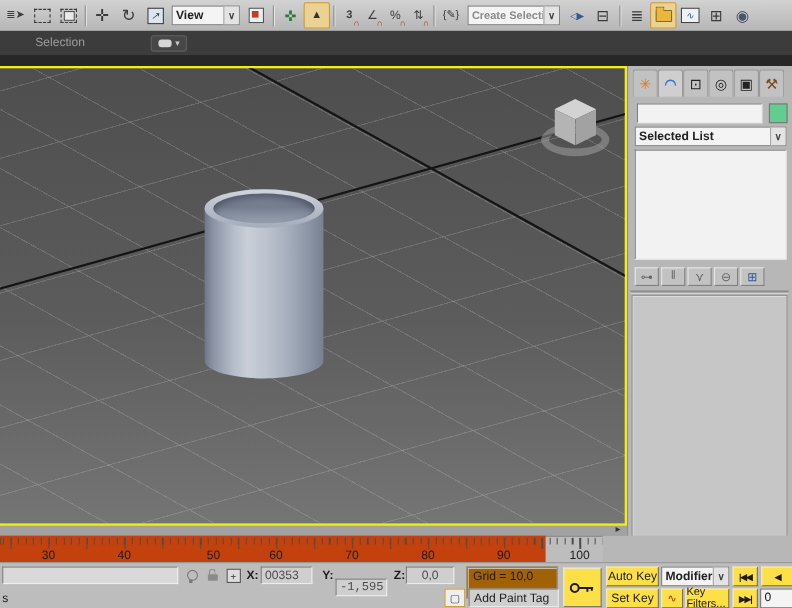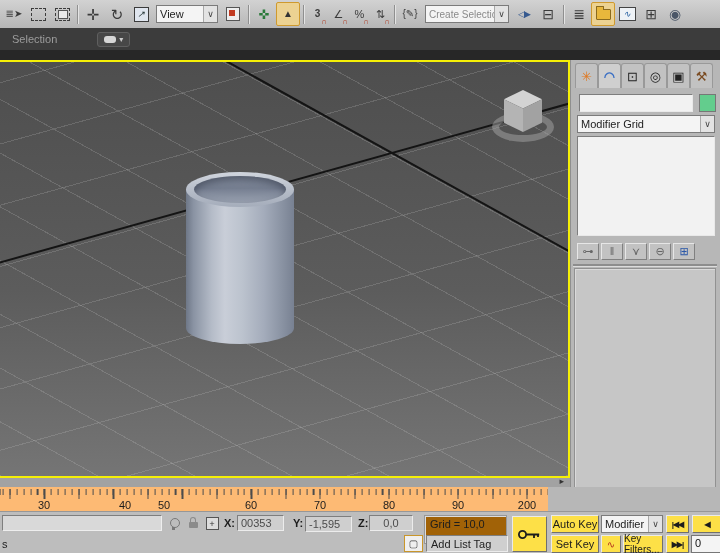--- a/index.html
+++ b/index.html
@@ -14,38 +14,38 @@
       color:#3b3b3b;font-size:13px;line-height:1;position:relative;}
   .tc.sm{width:21px;}
   .vsep{width:1px;height:19px;background:#8f8f8f;box-shadow:1px 0 0 #e4e4e4;margin:0 3px;flex:none;}
   .hl{background:#ecd292;border:1px solid #cf9a2e;border-radius:2px;box-sizing:border-box;}
   .marquee{width:13px;height:11px;border:1px dashed #3b3b3b;display:block;}
   .marquee.cube:after{content:"";position:absolute;left:8px;top:8px;width:8px;height:7px;
       background:#e9e9e9;border:1px solid #555;}
   .tc .sub{position:absolute;right:1px;bottom:0px;font-size:8px;color:#b03a20;}
   .magnet{color:#b03a20;font-weight:bold;font-size:12px;}
   .dd{height:18px;background:#f4f4f4;border:1px solid #7b7b7b;display:flex;align-items:center;
-      box-sizing:border-box;flex:none;color:#222;}
+      box-sizing:border-box;flex:none;color:#222;font-weight:bold;}
   .dd .dd-text{flex:1;padding:0 3px;white-space:nowrap;overflow:hidden;}
   .dd .caret{width:13px;height:100%;display:flex;align-items:center;justify-content:center;
       font-size:9px;color:#444;border-left:1px solid #a8a8a8;background:#e3e3e3;}
   .pivot-ic{width:12px;height:12px;border:1px solid #555;background:#eee;position:relative;}
   .pivot-ic:after{content:"";position:absolute;left:2px;top:2px;width:6px;height:6px;background:#c23b22;}
   .scale-ic{width:13px;height:13px;border:1px solid #3b3b3b;background:#dfe5ee;
       display:flex;align-items:center;justify-content:center;font-size:9px;color:#233;}
   .mini-win{width:15px;height:12px;border:1px solid #444;background:#eef2f6;display:flex;
       align-items:center;justify-content:center;font-size:9px;color:#1e5a9e;}
   .folder-ic{width:13px;height:9px;background:#e8b73c;border:1px solid #8a6a1e;border-radius:1px;position:relative;}
   .folder-ic:before{content:"";position:absolute;top:-4px;left:-1px;width:6px;height:3px;background:#e8b73c;
       border:1px solid #8a6a1e;border-bottom:none;border-radius:1px 1px 0 0;}
 
   
   .ribbon{position:absolute;left:0;top:28px;width:720px;height:22px;background:#3c3c3c;
           display:flex;align-items:stretch;}
-  .rtab{padding:0 12px;display:flex;align-items:center;color:#9c9c9c;flex:none;}
+  .rtab{padding:0 32px;display:flex;align-items:center;color:#9c9c9c;flex:none;}
   .rtab.active{background:#4f4f4f;color:#e9e9e9;border-top:1px solid #6a6a6a;box-sizing:border-box;}
   .ribbon-min{margin-left:28px;align-self:center;display:flex;align-items:center;gap:3px;
       background:#474747;border:1px solid #5f5f5f;border-radius:3px;padding:2px 6px;}
   .ribbon-min .pill{width:12px;height:7px;background:#d6d6d6;border-radius:3px;display:block;}
   .ribbon-min .mcaret{color:#c9c9c9;font-size:8px;}
   .ribbon-body{position:absolute;left:0;top:50px;width:720px;height:10px;background:#272727;}
 
   
   .viewport{position:absolute;left:0;top:60px;width:570px;height:418px;box-sizing:border-box;
      border-top:2px solid #f5ef06;border-right:2px solid #f5ef06;border-bottom:2px solid #f5ef06;
@@ -95,21 +95,21 @@
   .cpb{width:22px;height:17px;display:flex;align-items:center;justify-content:center;font-size:11px;
       color:#666;background:#c2c2c2;border:1px solid;border-color:#e6e6e6 #808080 #808080 #e6e6e6;box-sizing:border-box;}
   .cp-div{position:absolute;left:2px;top:204px;width:144px;height:2px;background:#8d8d8d;box-shadow:0 1px 0 #dcdcdc;}
   .rollout{position:absolute;left:3px;top:208px;width:142px;height:238px;background:#c6c6c6;
       border:1px solid #919191;box-shadow:inset 1px 1px 0 #dadada;box-sizing:border-box;}
 
   
   .slider-strip{position:absolute;left:0;top:478px;width:570px;height:9px;background:#a2a2a2;
       border-bottom:1px solid #8a8a8a;}
   .slider-arrow{position:absolute;right:6px;top:-2px;font-size:9px;color:#333;}
-  .ruler{position:absolute;left:0;top:487px;width:548px;height:24px;background:#fdba74;}
+  .ruler{position:absolute;left:0;top:487px;width:496px;height:24px;background:#c2410c;}
   .ruler:before{content:"";position:absolute;left:0;top:2px;width:548px;height:6px;
       background:repeating-linear-gradient(90deg,#4c4c4c 0 1px,transparent 1px 6.9px);
       background-position:2.6px 0;}
   .ruler:after{content:"";position:absolute;left:0;top:2px;width:548px;height:10px;
       background:repeating-linear-gradient(90deg,#4c4c4c 0 1px,transparent 1px 34.5px);
       background-position:9.5px 0;}
   .rlabel{position:absolute;top:12px;transform:translateX(-50%);font-size:11px;color:#1d1d1d;}
   .ruler-right{position:absolute;left:548px;top:487px;width:172px;height:24px;background:#b7b7b7;}
 
   
@@ -243,89 +243,89 @@
       <span class="cp-tab" style="color:#e07820;">✳</span>
       <span class="cp-tab active" style="color:#3a6fc4;font-weight:bold;">◠</span>
       <span class="cp-tab">⊡</span>
       <span class="cp-tab">◎</span>
       <span class="cp-tab">▣</span>
       <span class="cp-tab" style="color:#7a4a20;">⚒</span>
     </div>
     <div class="cp-name sunken"></div>
     <div class="cp-color" id="obj-color" style="background: rgb(99, 205, 141);"></div>
     <div class="cp-modlist dd">
-      <span class="dd-text">Modifier Grid</span>
+      <span class="dd-text">Selected List</span>
       <span class="caret">∨</span>
     </div>
     <div class="cp-stack sunken"></div>
     <div class="cp-btns">
       <span class="cpb">⊶</span>
       <span class="cpb">‖</span>
       <span class="cpb">⋎</span>
       <span class="cpb">⊖</span>
       <span class="cpb" style="color:#2a57a8;">⊞</span>
     </div>
     <div class="cp-div"></div>
     <div class="rollout"></div>
   </div>
 
   <div class="slider-strip">
     <span class="slider-arrow">▸</span>
   </div>
   <div class="ruler">
     <div style="position:absolute;left:0;top:0;width:100%;height:100%;">
         <span class="rlabel" style="left: 44px;">30</span>
-        <span class="rlabel" style="left: 125px;">40</span>
-        <span class="rlabel" style="left: 164px;">50</span>
+        <span class="rlabel" style="left: 113px;">40</span>
+        <span class="rlabel" style="left: 194px;">50</span>
         <span class="rlabel" style="left: 251px;">60</span>
         <span class="rlabel" style="left: 320px;">70</span>
         <span class="rlabel" style="left: 389px;">80</span>
         <span class="rlabel" style="left: 458px;">90</span>
-        <span class="rlabel" style="left: 527px;">200</span>
+        <span class="rlabel" style="left: 527px;">100</span>
       </div>
   </div>
   <div class="ruler-right"></div>
 
   <div class="statusbar">
     <div class="row1">
       <span class="abs listener"></span>
       <span class="abs s-ic" style="left:168px;top:1px;">
           <i class="bulb"></i>
         </span>
       <span class="abs s-ic" style="left:186px;top:0;">
           <i class="lock"></i>
         </span>
       <span class="abs s-ic" style="left:205px;top:2px;">
           <i class="absrel">+</i>
         </span>
       <span class="abs coord-label" style="left:224px;top:3px;">X:</span>
       <span class="abs cfield" style="left:237px;top:1px;width:47px;">00353</span>
       <span class="abs coord-label" style="left:293px;top:3px;">Y:</span>
-      <span class="abs cfield" style="left:305px;top:2px;width:47px;">-1,595</span>
+      <span class="abs cfield" style="left:305px;top:12px;width:47px;font-family:Liberation Mono, monospace;">-1,595</span>
       <span class="abs coord-label" style="left:358px;top:3px;">Z:</span>
       <span class="abs cfield" style="left:369px;top:1px;width:44px;text-align:center;">0,0</span>
       <span class="abs gridcell" style="left:424px;top:1px;width:83px;">Grid = 10,0</span>
       <span class="abs btn keybtn">
         <svg width="26" height="13" viewBox="0 0 26 13">
           <circle cx="5.5" cy="6.5" r="3.6" fill="none" stroke="#1c1c1c" stroke-width="1.8"></circle>
           <path d="M9.2 6.5h13M17 6.5v3.4M21 6.5v2.6" stroke="#1c1c1c" stroke-width="1.8" fill="none"></path>
         </svg>
       </span>
       <span class="abs btn" style="left:551px;top:1px;width:48px;height:18px;">Auto Key</span>
       <span class="abs dd" style="left:601px;top:1px;width:62px;height:18px;">
         <span class="dd-text">Modifier</span>
         <span class="caret">∨</span>
       </span>
       <span class="abs btn trans" style="left:666px;top:1px;width:23px;height:18px;">|◀◀</span>
       <span class="abs btn trans" style="left:692px;top:1px;width:30px;height:18px;">◀</span>
     </div>
     <div class="row2">
       <span class="abs prompt">s</span>
       <span class="abs tagic">▢</span>
-      <span class="abs tagfield">Add List Tag</span>
+      <span class="abs tagfield">Add Paint Tag</span>
       <span class="abs btn" style="left:551px;top:1px;width:48px;height:18px;">Set Key</span>
       <span class="abs btn curvebtn" style="left:601px;top:1px;width:20px;height:18px;">∿</span>
       <span class="abs btn" style="left:623px;top:1px;width:40px;height:18px;font-size:10px;">Key Filters...</span>
       <span class="abs btn trans" style="left:666px;top:1px;width:23px;height:18px;">▶▶|</span>
       <span class="abs framefield" style="left:691px;top:1px;width:32px;height:18px;">0</span>
     </div>
   </div>
 
 </div>
 

